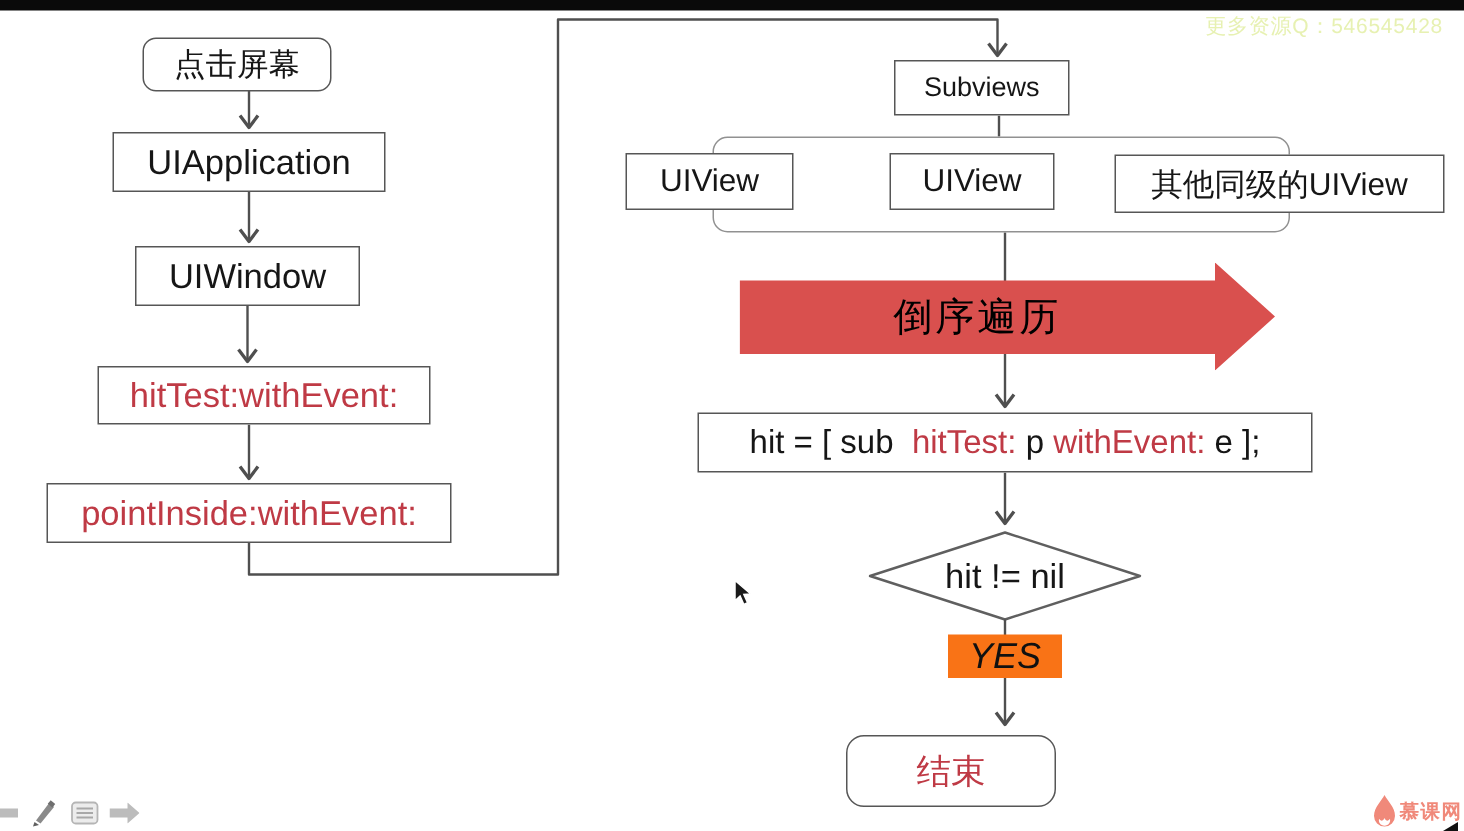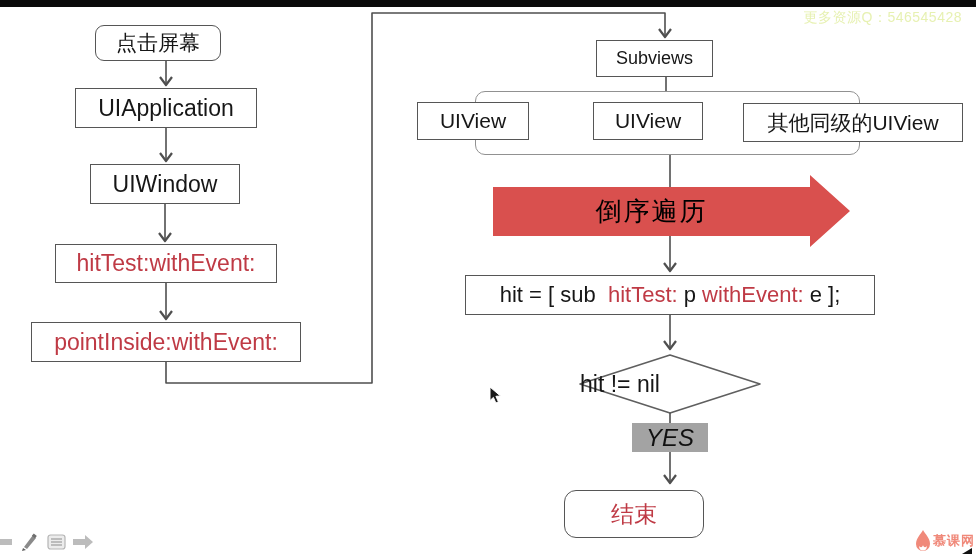--- a/index.html
+++ b/index.html
@@ -27,26 +27,26 @@
     clip-path:polygon(0px 12px,317px 12px,317px 0px,357px 36px,317px 72px,317px 61px,0px 61px);
   }
   #traverse-label{
     position:absolute;left:0;top:12px;width:317px;height:49px;
     display:flex;align-items:center;justify-content:center;
     color:#000000;font-size:26px;letter-spacing:2px;
   }
   #hit-expr{font-size:22px;white-space:pre;}
   #diamond-label{
     left:580px;top:366px;width:180px;height:36px;display:flex;align-items:center;
-    justify-content:flex-start;font-size:23px;color:#161616;z-index:2;
+    justify-content:center;font-size:23px;color:#161616;z-index:2;
   }
   #yes-label{
     left:632px;top:423px;width:76px;height:29px;display:flex;align-items:center;
     justify-content:center;font-size:24px;font-style:italic;color:#111;
-    background:#a3a3a3;z-index:2;
+    background:#f97316;z-index:2;
   }
   #watermark-top{
     right:14px;top:9px;font-size:14px;color:#e7f1b2;z-index:5;letter-spacing:.5px;
   }
   #imooc-logo{
     right:1px;bottom:2px;display:flex;align-items:center;gap:2px;z-index:5;
   }
   #imooc-text{font-size:13px;color:#f0897a;letter-spacing:1px;font-weight:bold;}
   #toolbar{left:-9px;bottom:2px;display:flex;align-items:center;gap:5px;z-index:5;}
   .tool{width:22px;height:20px;display:flex;align-items:center;justify-content:center;}
@@ -93,21 +93,21 @@
 </div>
 
 <div class="box" style="left:75px;top:88px;width:182px;height:40px;font-size:23px;">
   <span>UIApplication</span>
 </div>
 
 <div class="box" style="left:90px;top:164px;width:150px;height:40px;font-size:23px;text-align:right;">
   <span>UIWindow</span>
 </div>
 
-<div class="box red-text" style="left:55px;top:244px;width:222px;height:39px;font-size:23px;">
+<div class="box red-text" style="left:65px;top:244px;width:222px;height:39px;font-size:23px;">
   <span>hitTest:withEvent:</span>
 </div>
 
 <div class="box red-text" style="left:31px;top:322px;width:270px;height:40px;font-size:23px;">
   <span>pointInside:withEvent:</span>
 </div>
 
 <div class="box" style="left:596px;top:40px;width:117px;height:37px;font-size:18px;">
   <span>Subviews</span>
 </div>

